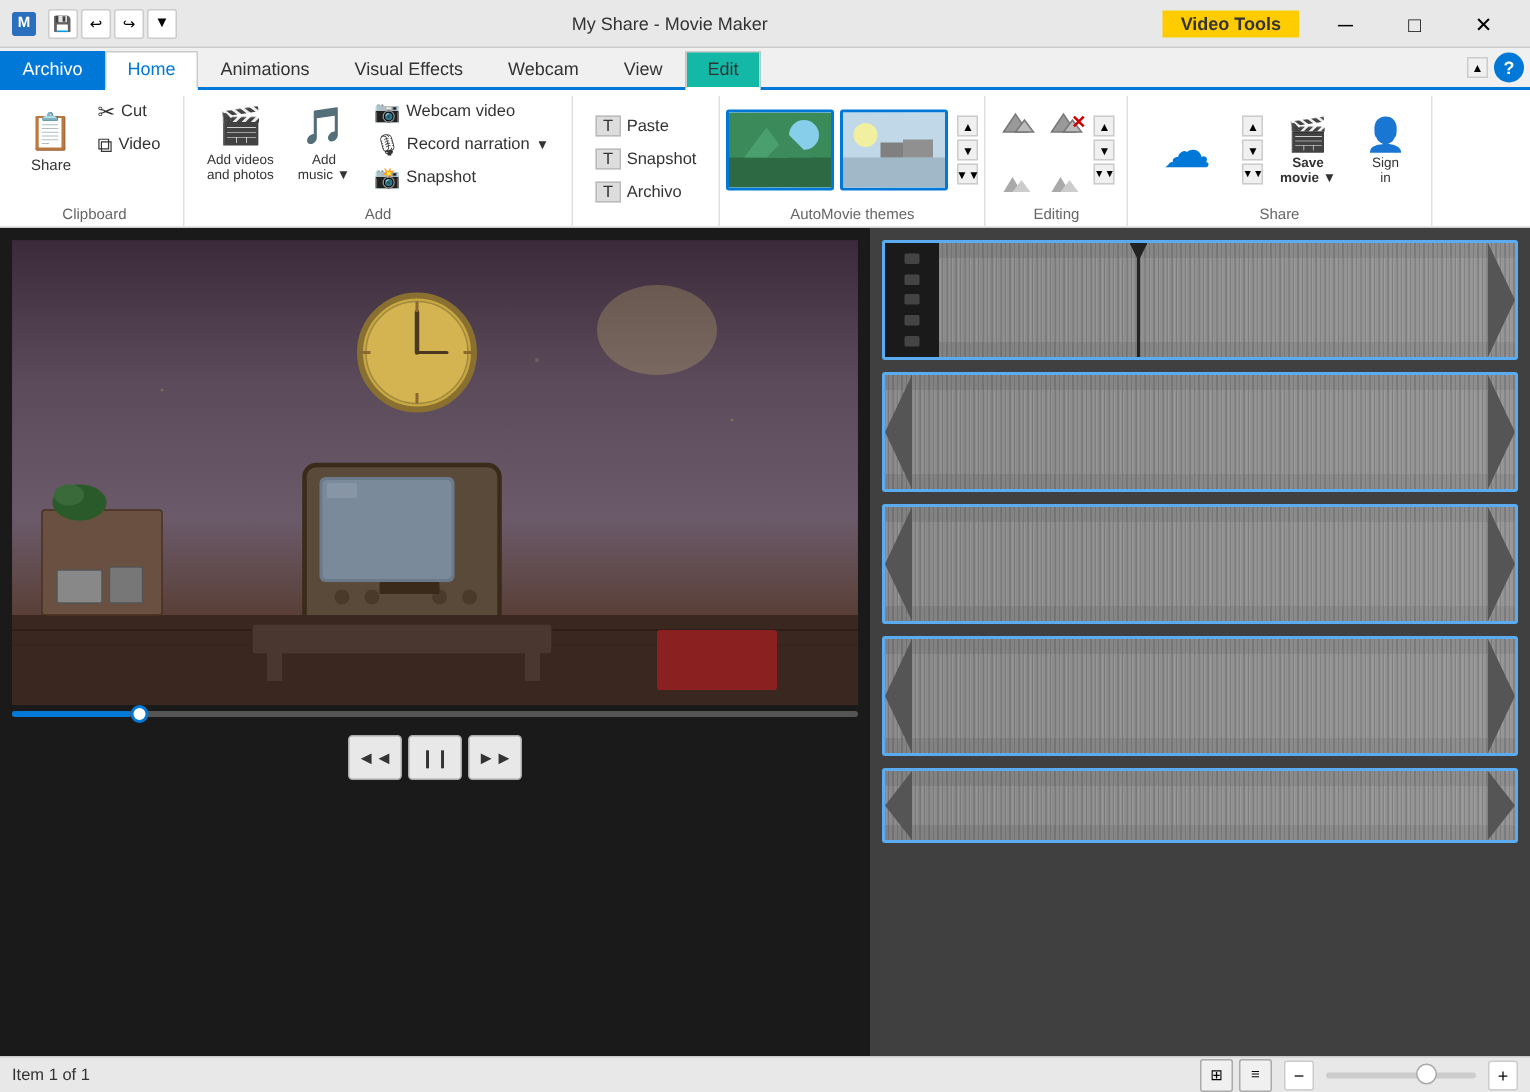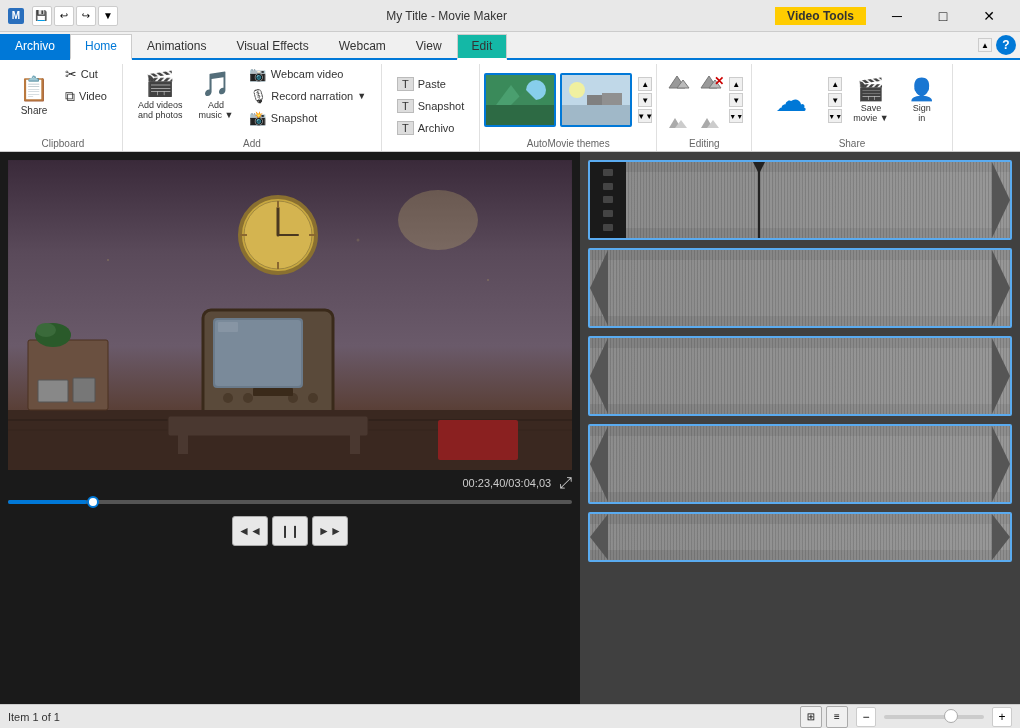--- a/index.html
+++ b/index.html
@@ -441,21 +441,21 @@
 <div class="title-bar">
   <div class="title-bar-icons">
     <div class="title-icon" style="background:#2a6fbd;border-radius:2px;display:flex;align-items:center;justify-content:center;color:white;font-size:10px;font-weight:bold;">M</div>
     <div class="title-bar-qs">
       <div class="qs-btn" title="Save">💾</div>
       <div class="qs-btn" title="Undo">↩</div>
       <div class="qs-btn" title="Redo">↪</div>
       <div class="qs-btn">▼</div>
     </div>
   </div>
-  <div class="title-text">My Title - Movie Maker</div>
+  <div class="title-text">My Share - Movie Maker</div>
   <div class="video-tools-badge">Video Tools</div>
   <div class="window-controls">
     <button class="win-btn">─</button>
     <button class="win-btn">□</button>
     <button class="win-btn close">✕</button>
   </div>
 </div>
 
 <div class="ribbon-tabs">
   <div class="ribbon-tab archivo">Archivo</div>
@@ -623,21 +623,21 @@
       <div class="cloud-btn">
         <div style="font-size:32px;color:#0078d7;">☁</div>
       </div>
       <div class="share-scroll">
         <div class="share-scroll-btn">▲</div>
         <div class="share-scroll-btn">▼</div>
         <div class="share-scroll-btn" style="font-size:7px;">▼▼</div>
       </div>
       <div class="rb-btn" style="height:62px;">
         <div style="font-size:22px;">🎬</div>
-        <span style="font-size:9px;text-align:center;">Save<br>movie ▼</span>
+        <span style="font-size:9px;text-align:center;font-weight:bold;">Save<br>movie ▼</span>
       </div>
       <div class="rb-btn" style="height:62px;">
         <div style="font-size:22px;">👤</div>
         <span style="font-size:9px;text-align:center;">Sign<br>in</span>
       </div>
     </div>
     <div class="ribbon-group-label">Share</div>
   </div>
 </div>
 
@@ -714,26 +714,20 @@
 
           <rect x="430" y="260" width="80" height="40" rx="2" fill="#8a2020"></rect>
 
           <circle cx="100" cy="100" r="1" fill="rgba(200,180,100,0.3)"></circle>
           <circle cx="350" cy="80" r="1.5" fill="rgba(200,180,100,0.2)"></circle>
           <circle cx="480" cy="120" r="1" fill="rgba(200,180,100,0.3)"></circle>
         </svg>
       </div>
     </div>
 
-    <div class="video-time-row">
-      <span class="video-time">
-        <span>00:23,40</span>/<span>03:04,03</span>
-      </span>
-      <span class="fullscreen-btn">⤢</span>
-    </div>
 
     <div class="video-progress">
       <div class="progress-track">
         <div class="progress-fill"></div>
         <div class="progress-thumb"></div>
       </div>
     </div>
 
     <div class="video-controls">
       <div class="ctrl-btn">

